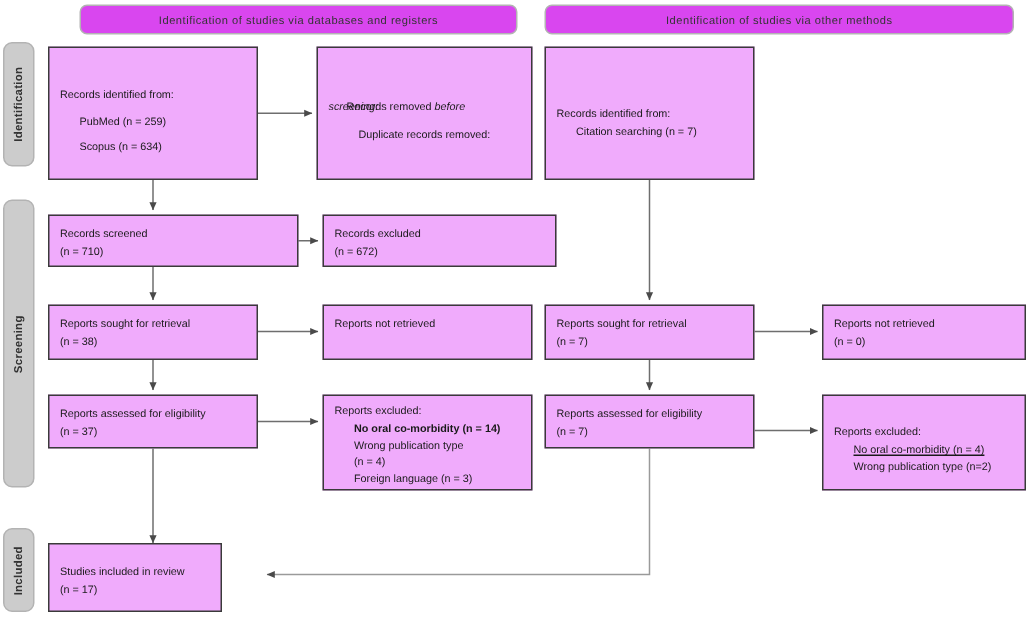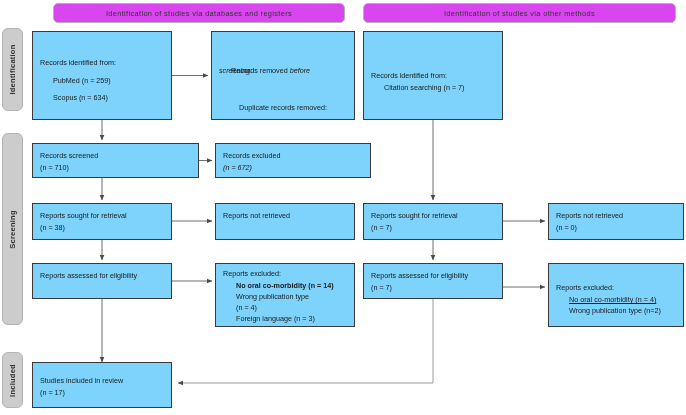--- a/index.html
+++ b/index.html
@@ -54,36 +54,36 @@
     white-space: nowrap;
     font-size: 7.6px;
     font-weight: bold;
     color: #333333;
     letter-spacing: 0.2px;
   }
 
   
   .flow-box {
     position: absolute;
-    background: #7dd3fc;
+    background: #f0abfc;
     border: 1.2px solid #3a3a3a;
     box-sizing: border-box;
     padding: 0;
   }
   .box-text {
     position: absolute;
     left: 7px;
     right: 4px;
     font-size: 7.2px;
     color: #1a1a1a;
     line-height: 12.5px;
     white-space: pre-wrap;
   }
   .indent-1 { padding-left: 13px; }
-  .indent-2 { padding-left: 20px; margin-top: 18px; }
+  .indent-2 { padding-left: 20px; }
   .ital { font-style: italic; }
 </style>
 </head>
 <body>
 
 <div id="page">
 
   <svg id="svg-layer" viewBox="0 0 686 415" xmlns="http://www.w3.org/2000/svg">
     <defs>
       <marker id="arrowhead" markerWidth="6" markerHeight="6" refX="5.2" refY="3" orient="auto" markerUnits="strokeWidth">
@@ -149,45 +149,46 @@
     <div class="box-text indent-2" style="top:52px;">Duplicate records removed:</div>
   </div>
 
   <div class="flow-box" style="left:32px; top:143px; width:167px; height:35px;">
     <div class="box-text" style="top:6px;">Records screened</div>
     <div class="box-text" style="top:18px;">(n = 710)</div>
   </div>
 
   <div class="flow-box" style="left:215px; top:143px; width:156px; height:35px;">
     <div class="box-text" style="top:6px;">Records excluded</div>
-    <div class="box-text" style="top:18px;font-style:italic;">(n = 672)</div>
+    <div class="box-text" style="top:18px;">(n = 672)</div>
   </div>
 
   <div class="flow-box" style="left:32px; top:203px; width:140px; height:37px;">
     <div class="box-text" style="top:6px;">Reports sought for retrieval</div>
     <div class="box-text" style="top:18px;">(n = 38)</div>
   </div>
 
   <div class="flow-box" style="left:215px; top:203px; width:140px; height:37px;">
     <div class="box-text" style="top:6px;">Reports not retrieved</div>
   </div>
 
   <div class="flow-box" style="left:32px; top:263px; width:140px; height:36px;">
     <div class="box-text" style="top:6px;">Reports assessed for eligibility</div>
+    <div class="box-text" style="top:18px;">(n = 37)</div>
   </div>
 
   <div class="flow-box" style="left:215px; top:263px; width:140px; height:64px;">
     <div class="box-text" style="top:4px;">Reports excluded:</div>
     <div class="box-text indent-1" style="top:16px;font-weight:bold;">No oral co-morbidity (n = 14)</div>
     <div class="box-text indent-1" style="top:27px;">Wrong publication type</div>
     <div class="box-text indent-1" style="top:38px;">(n = 4)</div>
     <div class="box-text indent-1" style="top:49px;">Foreign language (n = 3)</div>
   </div>
 
-  <div class="flow-box" style="left:32px; top:362px; width:140px; height:46px;">
+  <div class="flow-box" style="left:32px; top:362px; width:116px; height:46px;">
     <div class="box-text" style="top:12px;">Studies included in review</div>
     <div class="box-text" style="top:24px;">(n = 17)</div>
   </div>
 
   <div class="flow-box" style="left:363px; top:31px; width:140px; height:89px;">
     <div class="box-text" style="top:38px;">Records identified from:</div>
     <div class="box-text indent-1" style="top:50px;">Citation searching (n = 7)</div>
   </div>
 
   <div class="flow-box" style="left:363px; top:203px; width:140px; height:37px;">

